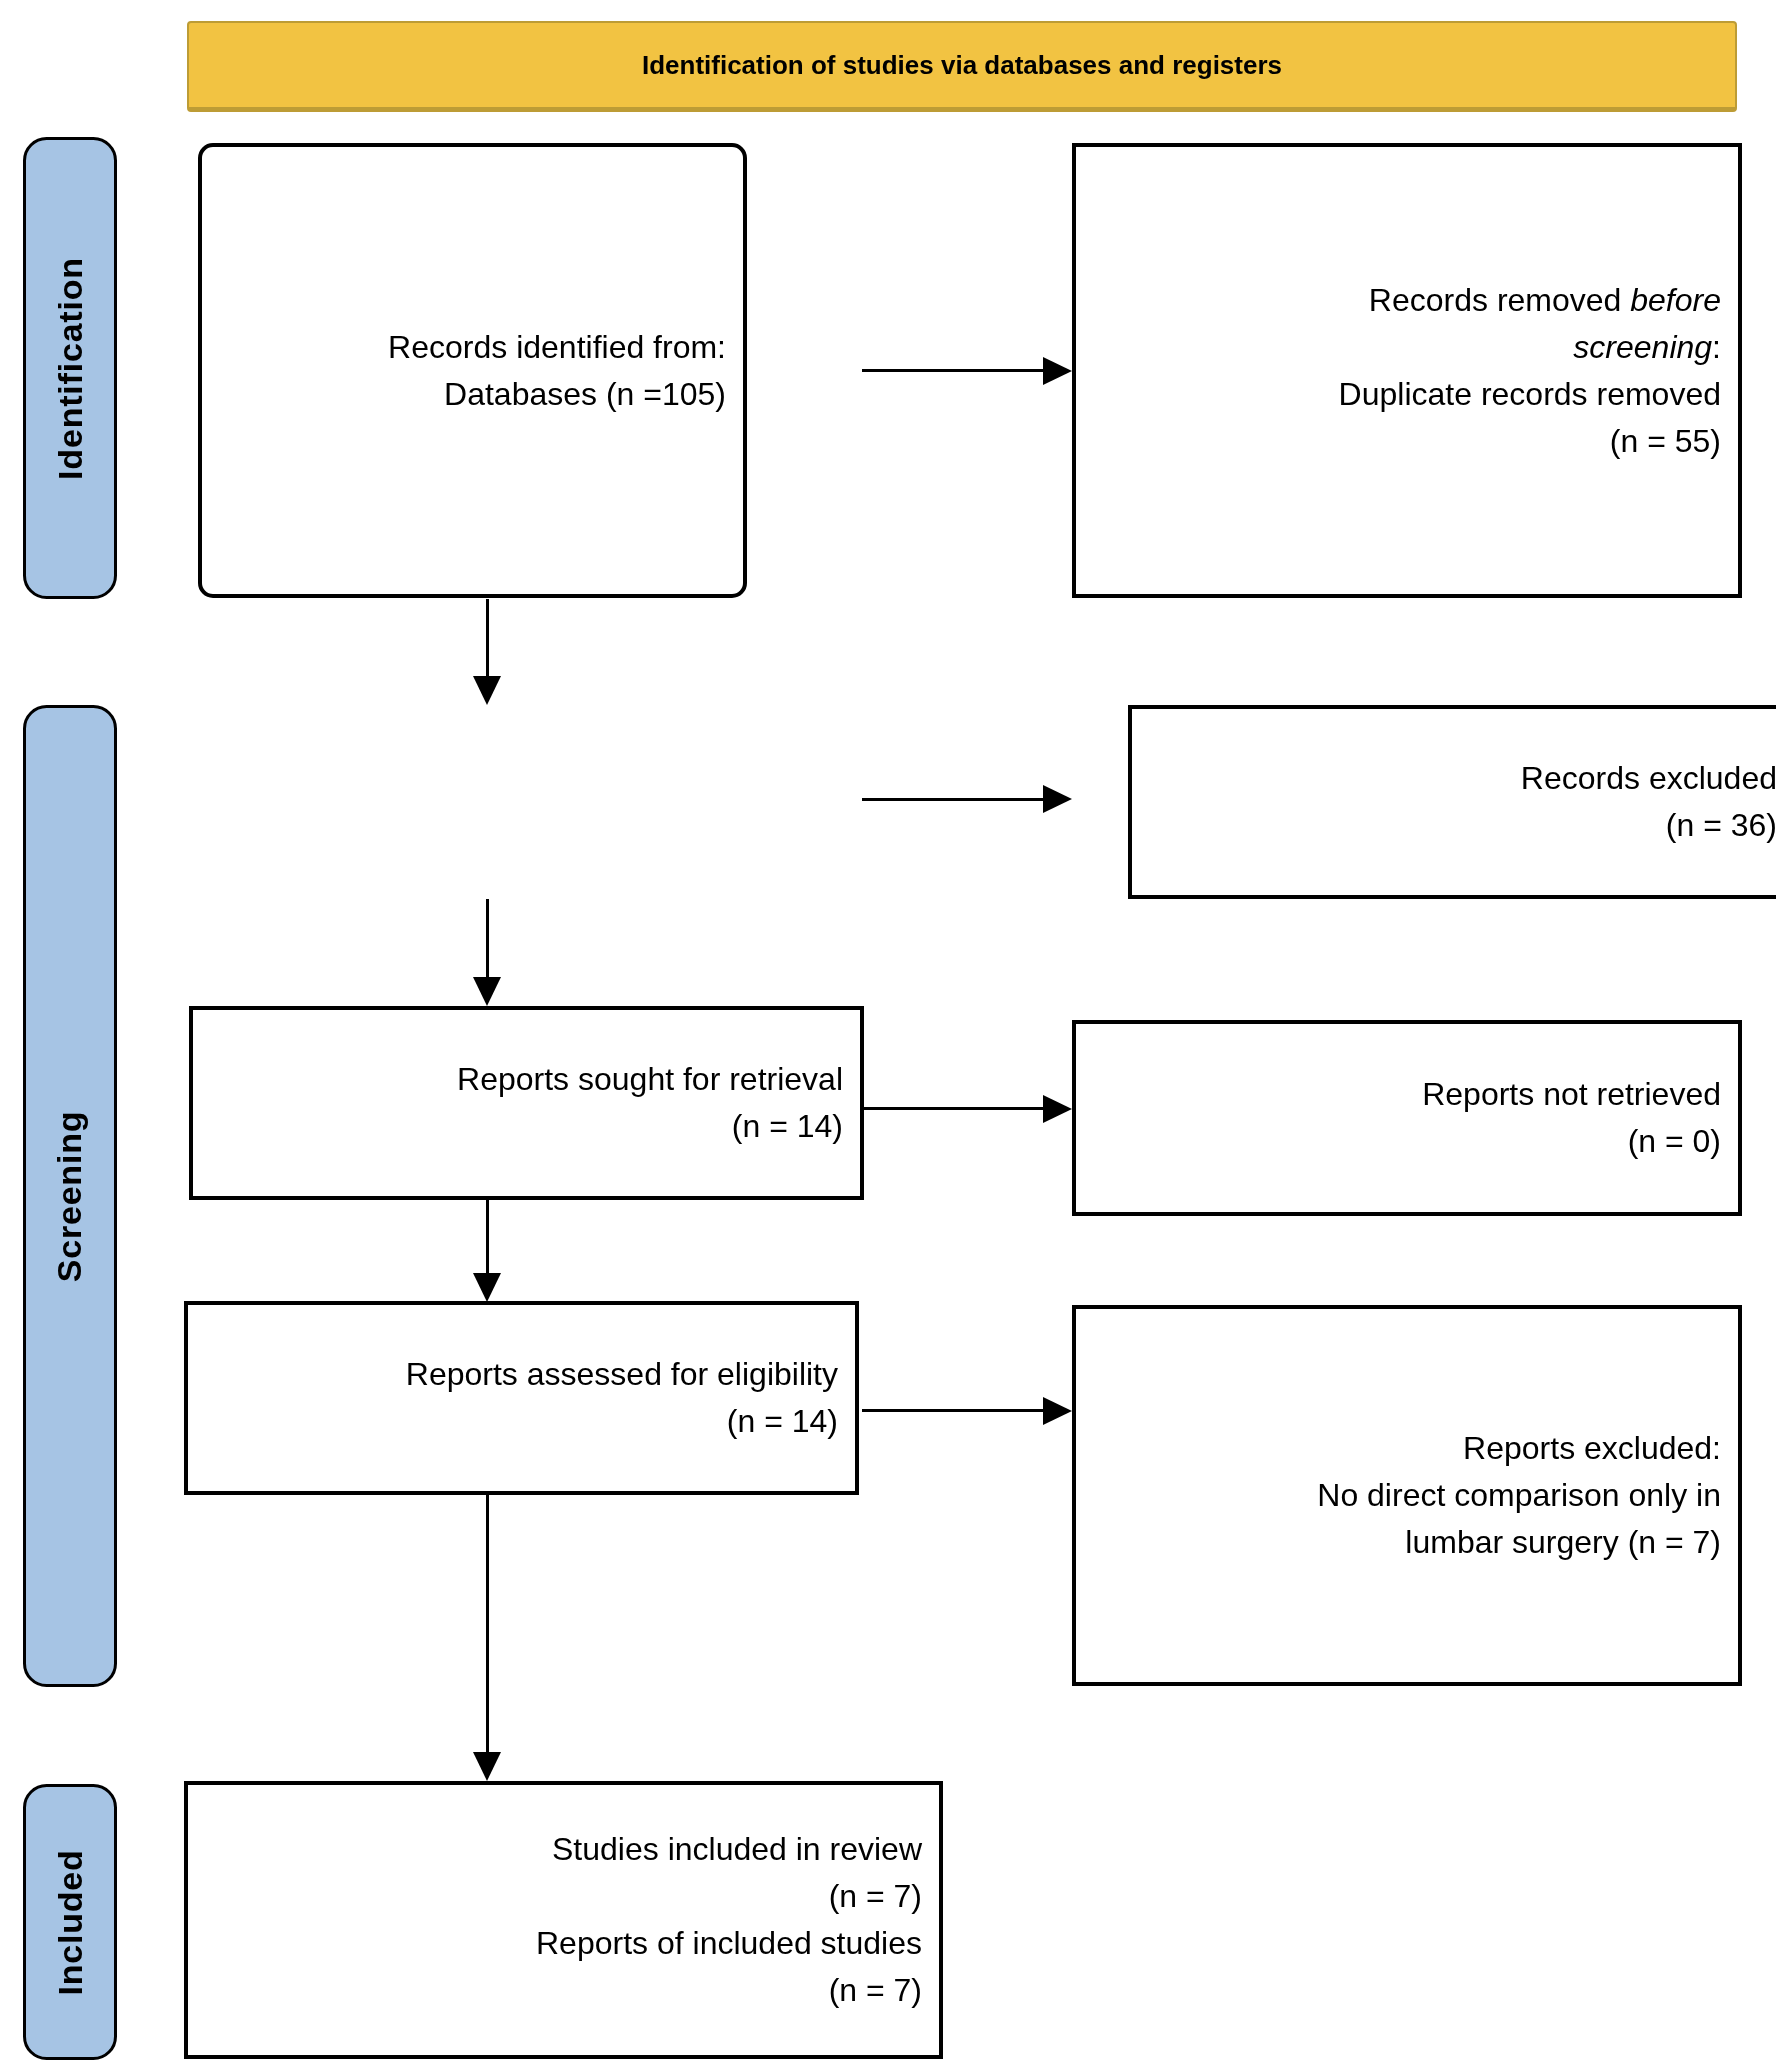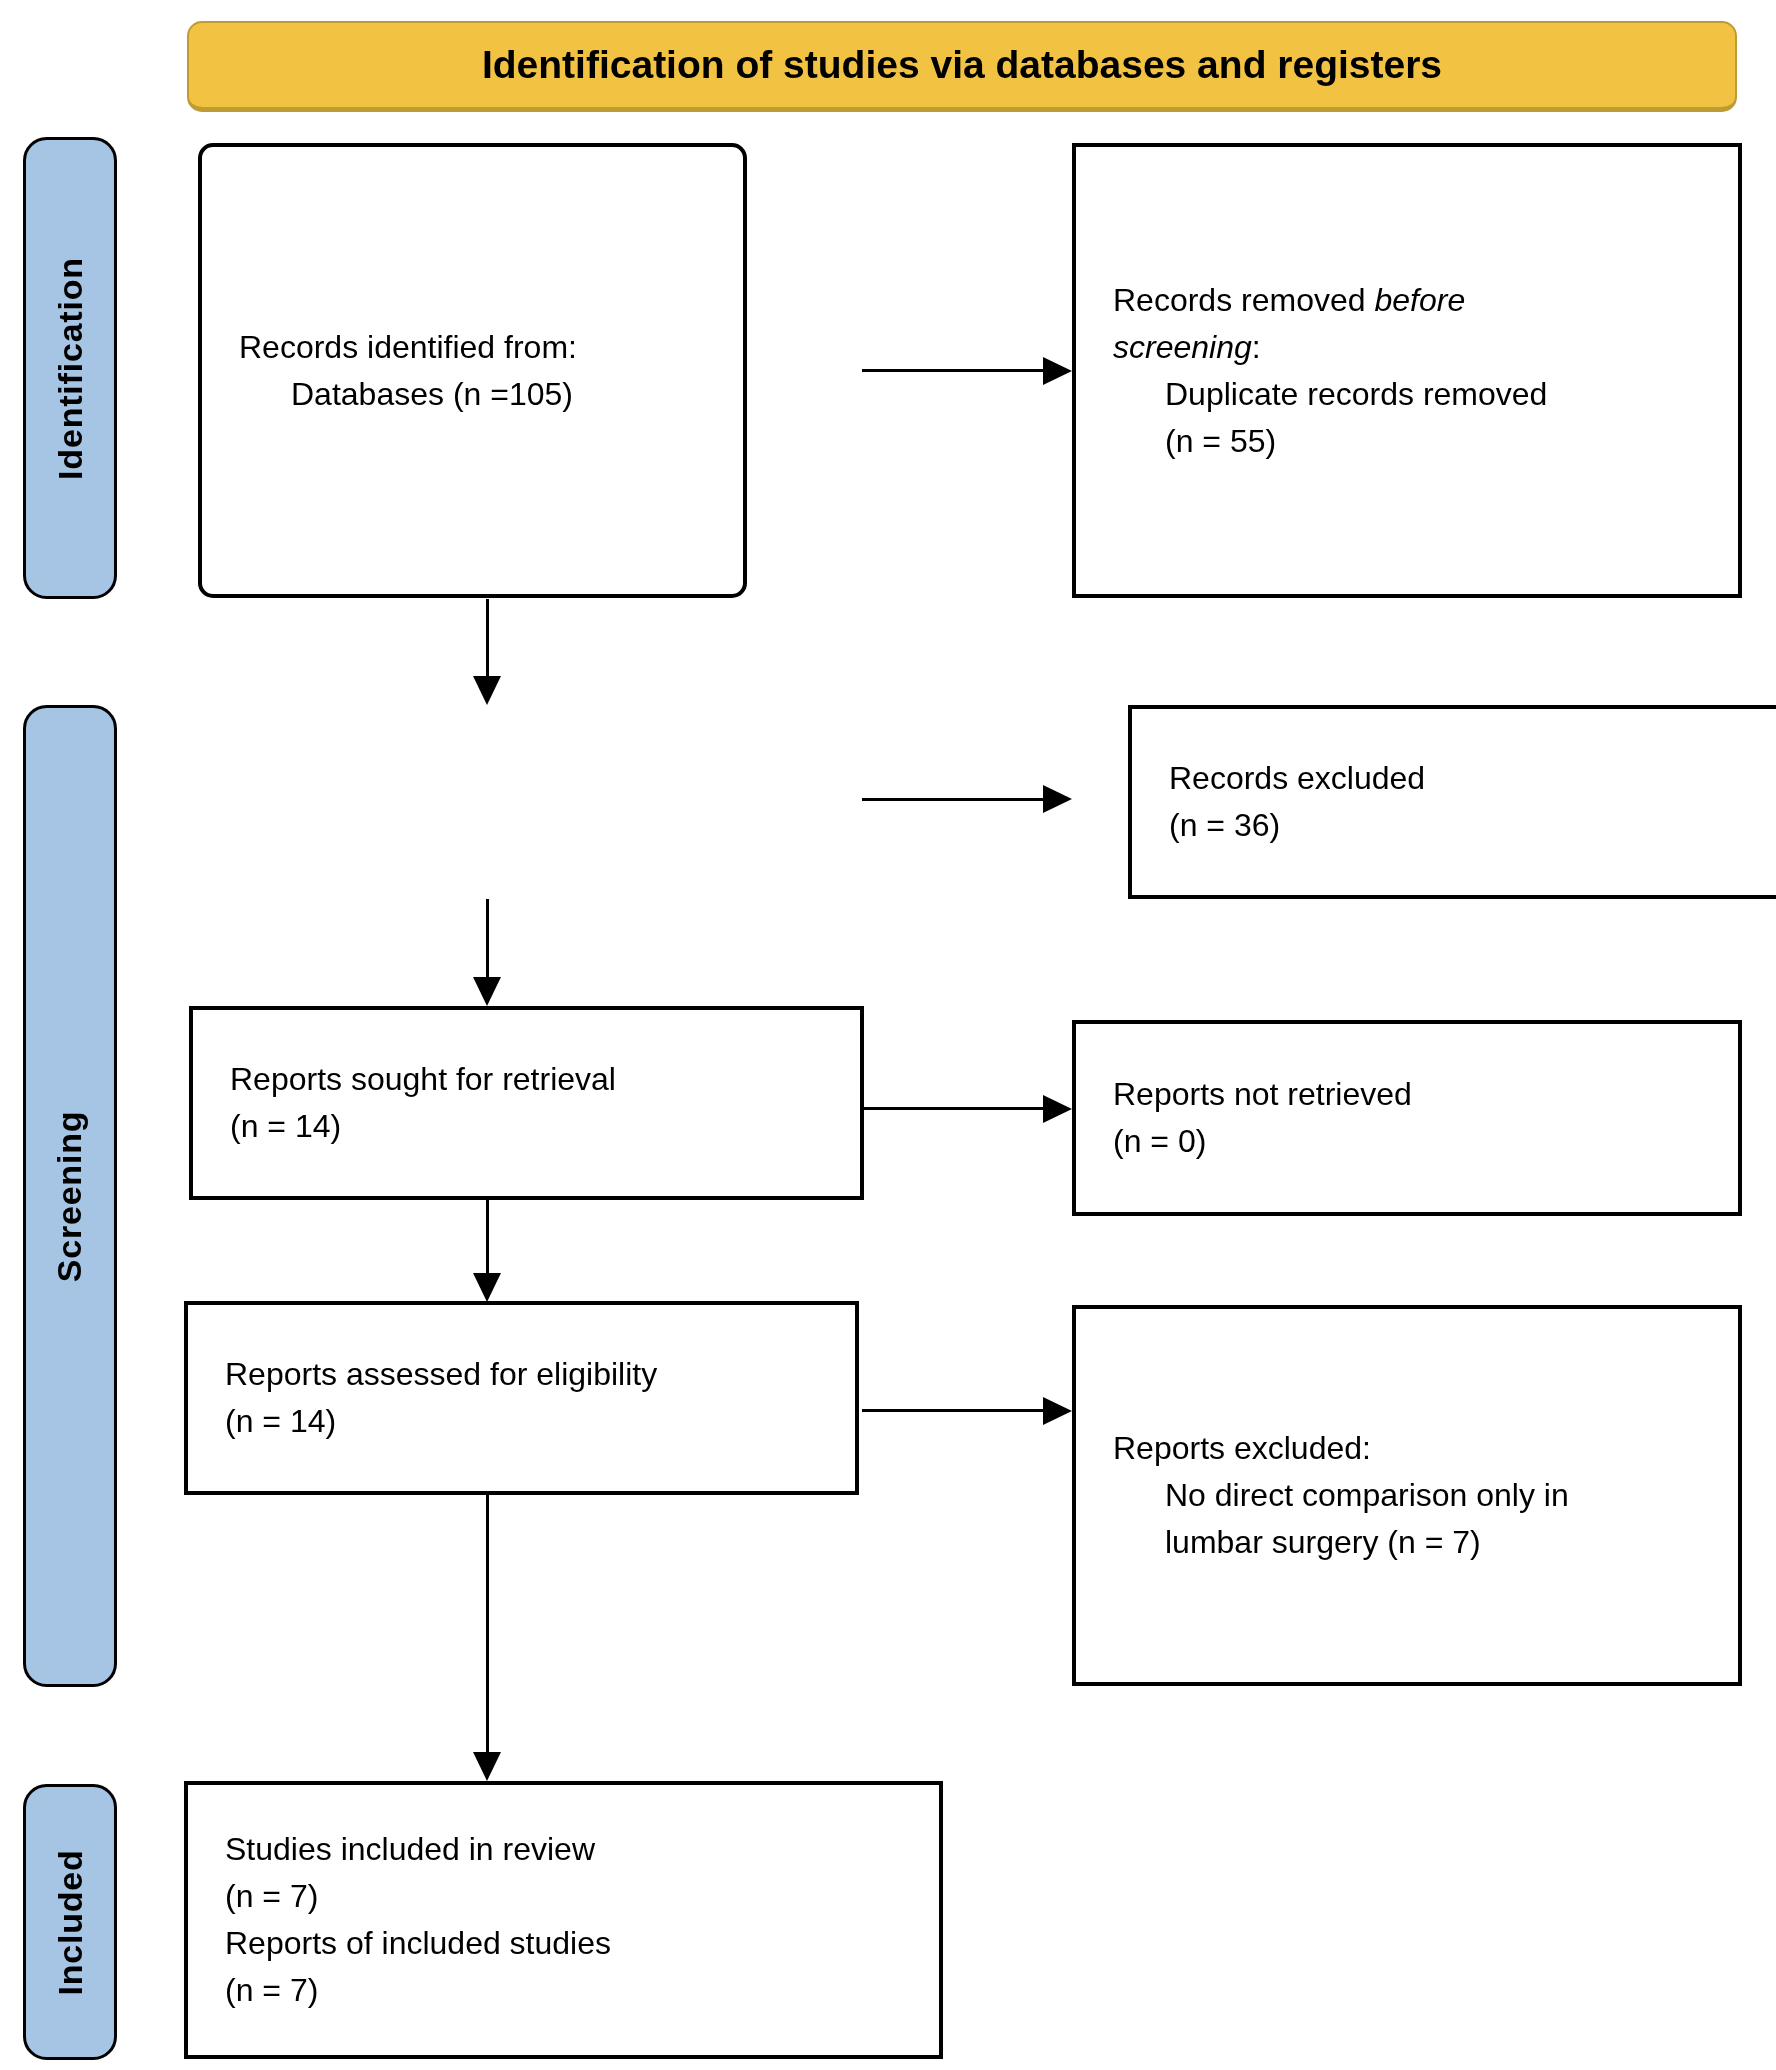--- a/index.html
+++ b/index.html
@@ -16,23 +16,23 @@
     width:1776px;height:2070px;background:#ffffff;
     font-family:"Liberation Sans", sans-serif;color:var(--text-color);
   }
   #canvas{position:relative;width:1776px;height:2070px;overflow:hidden;}
 
   .banner{
     position:absolute;left:187px;top:21px;width:1550px;height:91px;
     background:var(--header-fill);
     border:2.5px solid var(--header-border);
     border-bottom-width:5px;
-    border-radius:15px;
+    border-radius:4px;
     display:flex;align-items:center;justify-content:center;
-    font-size:39px;font-weight:bold;
+    font-size:26px;font-weight:bold;
     box-sizing:border-box;
   }
 
   .stage{
     position:absolute;left:23px;width:94px;
     background:var(--stage-fill);
     border:3.4px solid var(--stage-border);
     border-radius:23.6px;
     display:flex;align-items:center;justify-content:center;
     box-sizing:border-box;
@@ -44,21 +44,21 @@
     letter-spacing:0.8px;
   }
 
   .fbox{
     position:absolute;
     background:#ffffff;
     border:4.2px solid var(--box-border);
     box-sizing:border-box;
     display:flex;flex-direction:column;justify-content:center;
     padding:8.4px 17px 8.4px 37px;
-    font-size:32px;line-height:47px;
+    font-size:32px;line-height:47px;text-align:right;
   }
   .fbox .indent{padding-left:52px;}
   .fbox i{font-style:italic;}
 
   .vline{position:absolute;width:3.4px;background:var(--arrow-color);}
   .vhead{
     position:absolute;width:0;height:0;
     border-left:14.3px solid transparent;
     border-right:14.3px solid transparent;
     border-top:29px solid var(--arrow-color);

